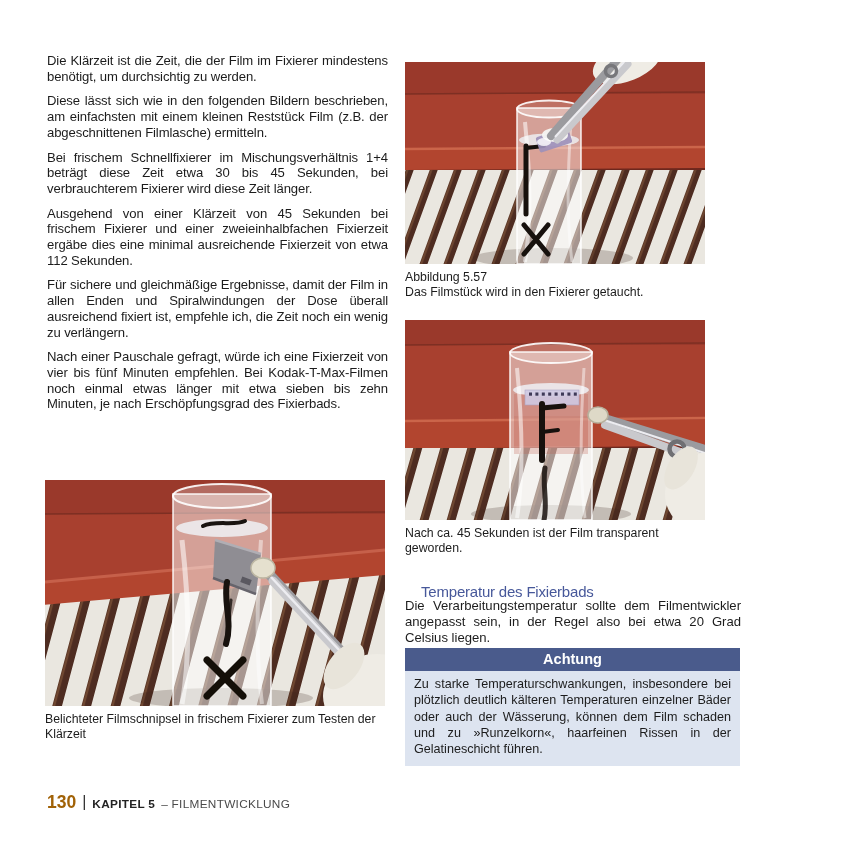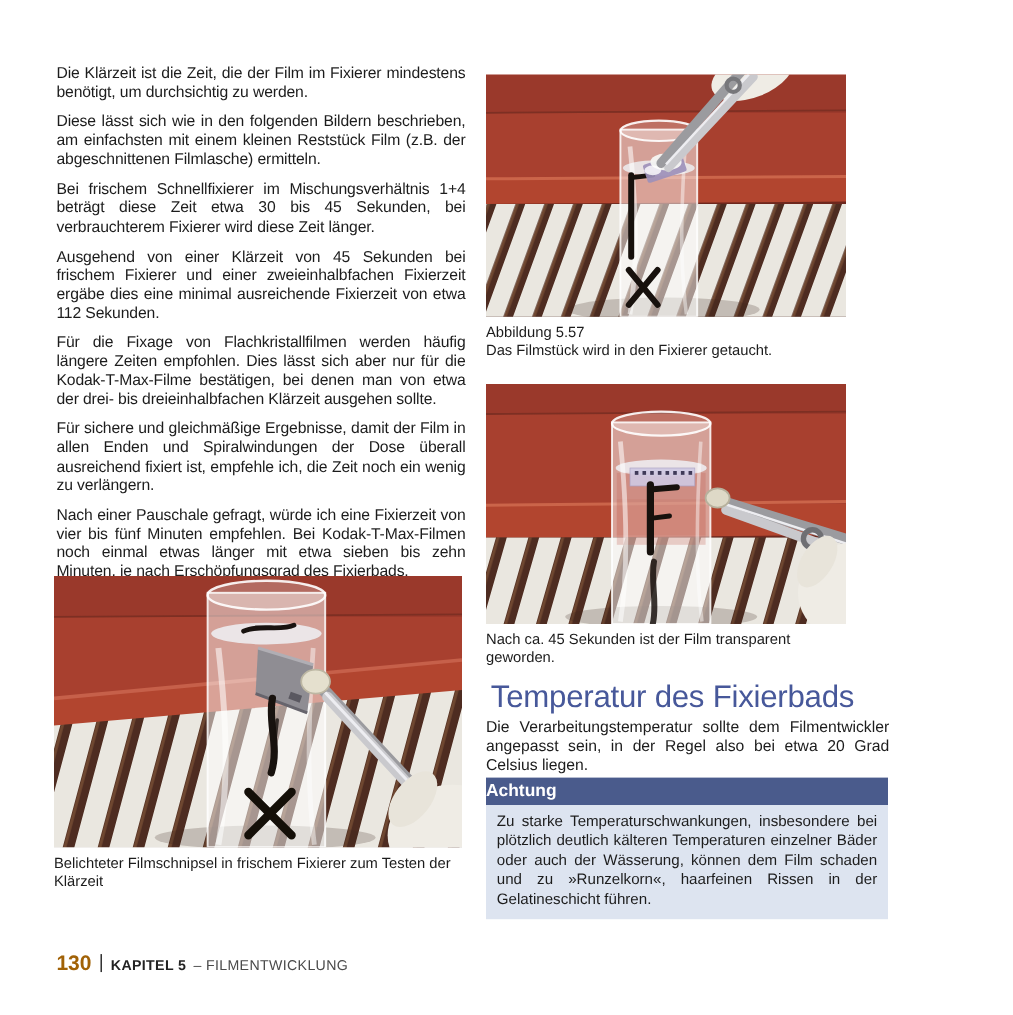--- a/index.html
+++ b/index.html
@@ -22,33 +22,33 @@
   
   .figure{position:absolute;margin:0;}
   .fig-56{left:45px;top:480px;width:340px;}
   .fig-57{left:405px;top:62px;width:300px;}
   .fig-58{left:405px;top:320px;width:300px;}
   .figure svg{display:block;}
   .figcap{margin-top:6px;font-size:12.3px;line-height:15px;color:var(--body-text);}
   .figcap .cap-label{display:block;font-weight:normal;}
   
   .section-heading{
-    position:absolute;left:405px;top:563px;width:336px;margin:4px;
-    font-size:26px;line-height:26px;font-weight:500;color:var(--heading-blue);
+    position:absolute;left:405px;top:563px;width:336px;margin:16px;
+    font-size:15px;line-height:26px;font-weight:500;color:var(--heading-blue);
     letter-spacing:-0.2px;
   }
   .section-body{
     position:absolute;left:405px;top:598px;width:336px;margin:0;
     font-size:13.1px;line-height:15.9px;text-align:justify;color:var(--body-text);
   }
   
   .warning{position:absolute;left:405px;top:648px;width:335px;}
   .warning-title{
     background:var(--warning-bar-bg);color:#ffffff;font-weight:bold;font-size:14.5px;
-    height:23px;line-height:23px;text-align:left;
+    height:23px;line-height:23px;text-align:center;
   }
   .warning-body{
     background:var(--warning-body-bg);padding:5px 9px 9px 9px;
     font-size:12.6px;line-height:16.3px;text-align:justify;color:var(--body-text);
   }
   
   .footer{
     position:absolute;left:47px;top:785px;display:flex;align-items:baseline;gap:6px;
     white-space:nowrap;
   }
@@ -60,21 +60,20 @@
 </head>
 <body>
 
 <div class="page">
 
   <div class="col-left">
     <p>Die Klärzeit ist die Zeit, die der Film im Fixierer mindestens benötigt, um durchsichtig zu werden.</p>
     <p>Diese lässt sich wie in den folgenden Bildern beschrieben, am einfachsten mit einem kleinen Reststück Film (z.B. der abgeschnittenen Filmlasche) ermitteln.</p>
     <p>Bei frischem Schnellfixierer im Mischungsverhältnis 1+4 beträgt diese Zeit etwa 30 bis 45 Sekunden, bei verbrauchterem Fixierer wird diese Zeit länger.</p>
     <p>Ausgehend von einer Klärzeit von 45 Sekunden bei frischem Fixierer und einer zweieinhalbfachen Fixierzeit ergäbe dies eine minimal ausreichende Fixierzeit von etwa 112 Sekunden.</p>
-    <p>Für die Fixage von Flachkristallfilmen werden häufig längere Zeiten empfohlen. Dies lässt sich aber nur für die Kodak-T-Max-Filme bestätigen, bei denen man von etwa der drei- bis dreieinhalbfachen Klärzeit ausgehen sollte.</p>
     <p>Für sichere und gleichmäßige Ergebnisse, damit der Film in allen Enden und Spiralwindungen der Dose überall ausreichend fixiert ist, empfehle ich, die Zeit noch ein wenig zu verlängern.</p>
     <p>Nach einer Pauschale gefragt, würde ich eine Fixierzeit von vier bis fünf Minuten empfehlen. Bei Kodak-T-Max-Filmen noch einmal etwas länger mit etwa sieben bis zehn Minuten, je nach Erschöpfungsgrad des Fixierbads.</p>
   </div>
 
   <figure class="figure fig-57">
     <svg width="300" height="202" viewBox="0 0 300 202" role="img">
       <defs>
         <pattern id="slatsA" width="24" height="12" patternUnits="userSpaceOnUse" patternTransform="skewX(-20)">
           <rect width="24" height="12" fill="#4e2c21"></rect>
           <rect width="16" height="12" fill="#eae7e0"></rect>

